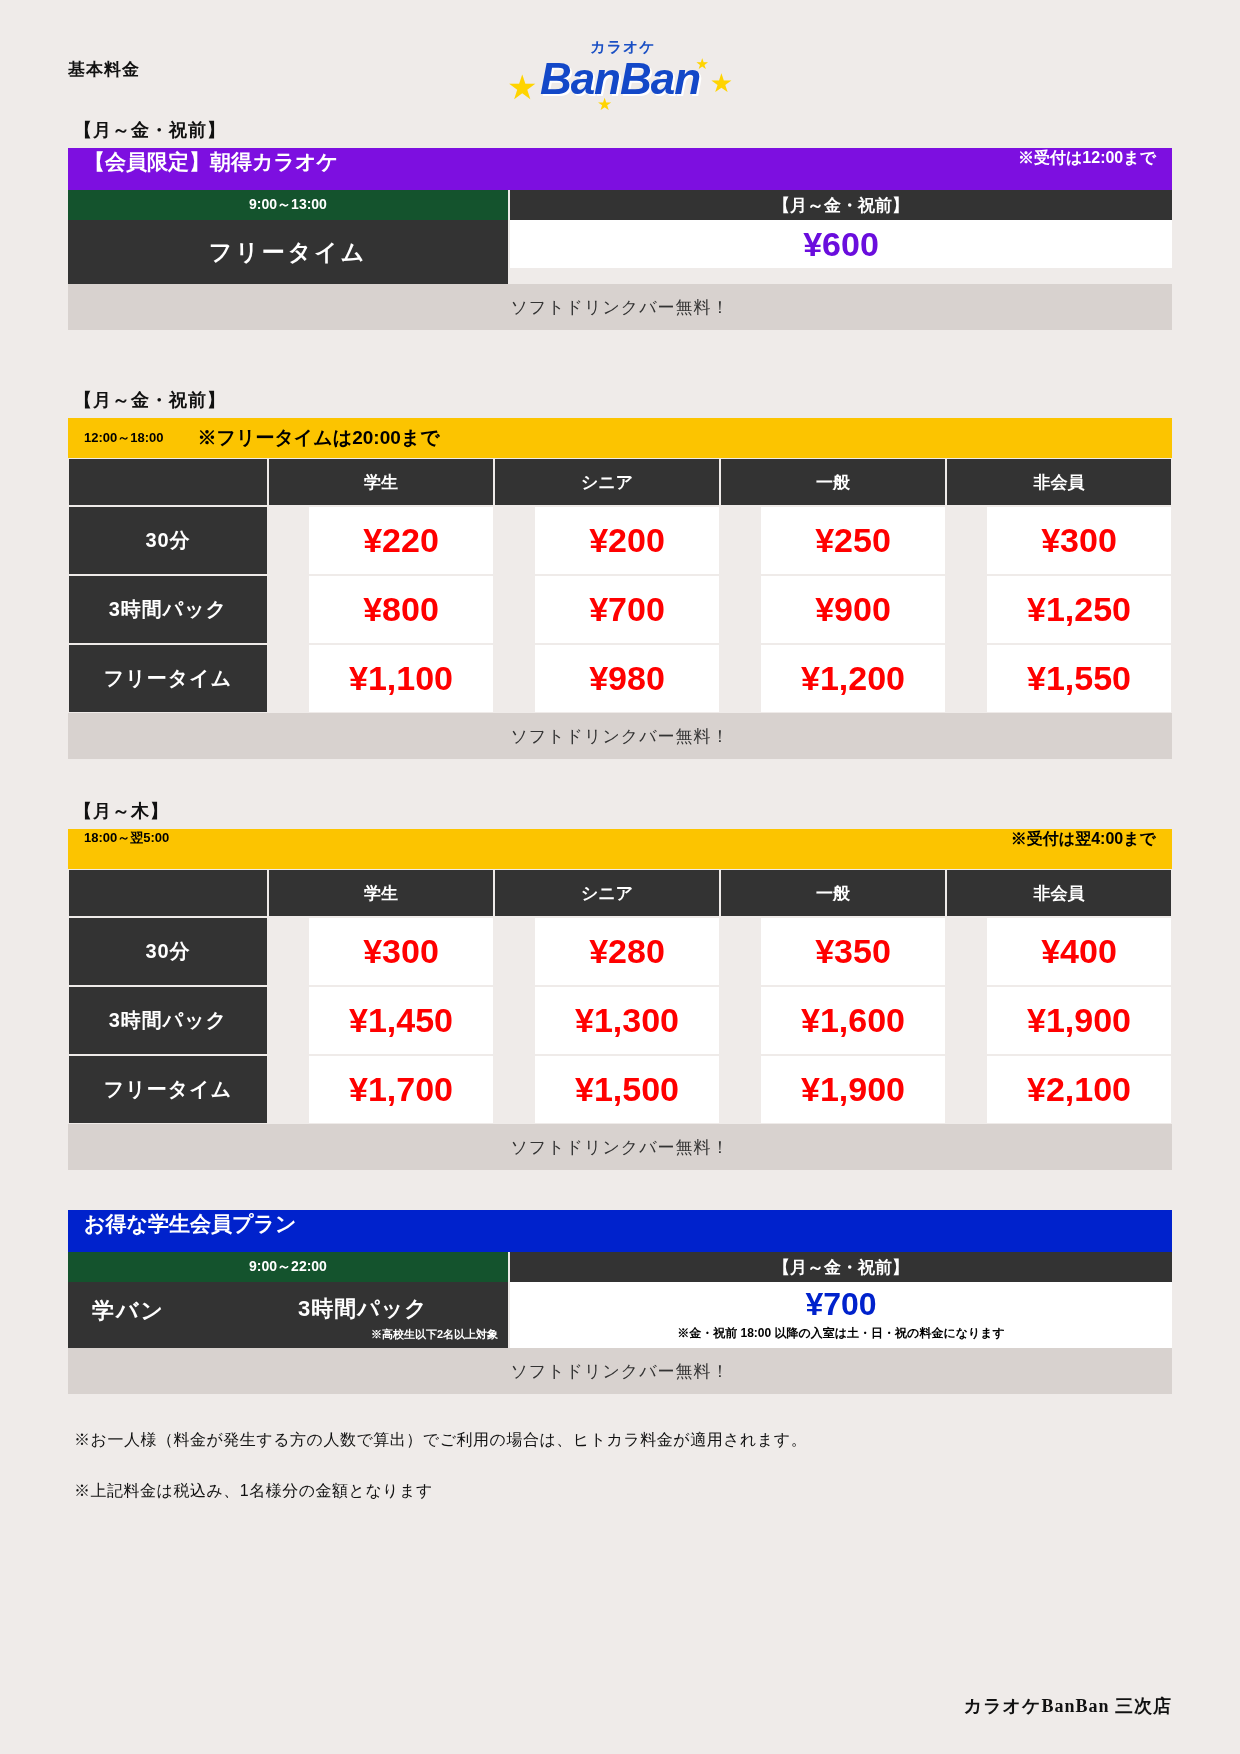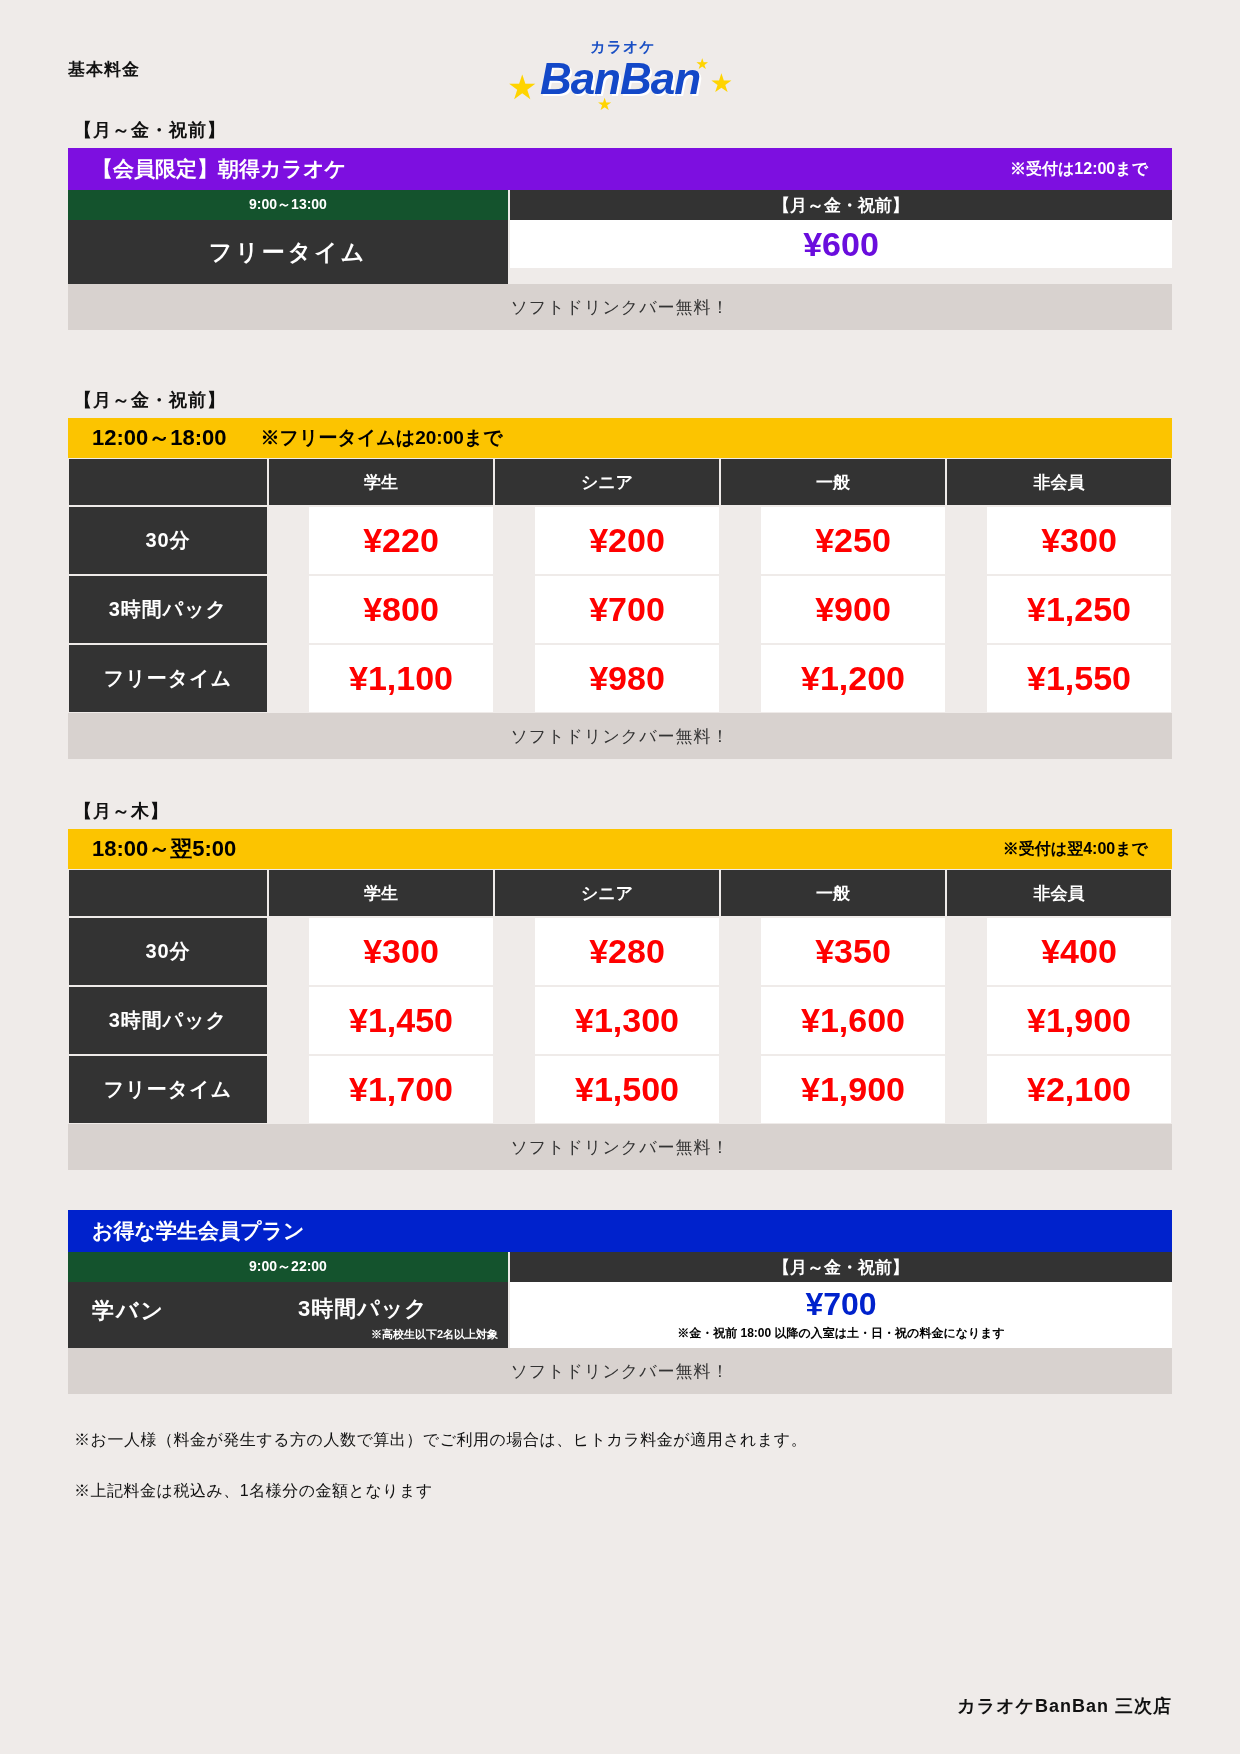--- a/index.html
+++ b/index.html
@@ -83,33 +83,32 @@
     margin: 0 0 6px 6px;
     letter-spacing: 1px;
   }
 
   
   .block { margin-bottom: 10px; }
 
   .bar {
     height: 42px;
     display: flex;
-    align-items: center;
-    padding: 0 24px;
+    padding: 0 16px;
     box-sizing: border-box;
     font-size: 21px;
     font-weight: bold;
     justify-content: space-between;
   }
   .bar.purple { background: #7d0fe0; color: #ffffff; }
   .bar.blue   { background: #0022cc; color: #ffffff; }
   .bar.yellow { background: #fcc400; color: #000000; height: 40px; }
   .bar .note { font-size: 16px; font-weight: bold; }
   .bar.yellow .left-group { display:flex; align-items:center; gap: 34px; }
-  .bar.yellow .time { font-size: 22px; font-weight: bold; }
+  .bar.yellow .time { font-size: 13px; font-weight: bold; }
   .bar.yellow .sub { font-size: 19px; font-weight: bold; }
 
   .row {
     display: flex;
     width: 100%;
   }
   .cell {
     box-sizing: border-box;
     display: flex;
     align-items: center;
@@ -237,20 +236,21 @@
     margin: 0 0 30px 0;
     letter-spacing: 0.5px;
   }
   .shopname {
     position: absolute;
     right: 68px;
     bottom: 36px;
     font-size: 18px;
     font-weight: bold;
     letter-spacing: 1px;
+    font-family: Liberation Serif, serif;
   }
   .spacer-lg { height: 48px; }
   .spacer-md { height: 30px; }
 </style>
 </head>
 <body>
 
 <div class="page">
 
   <div class="header">

